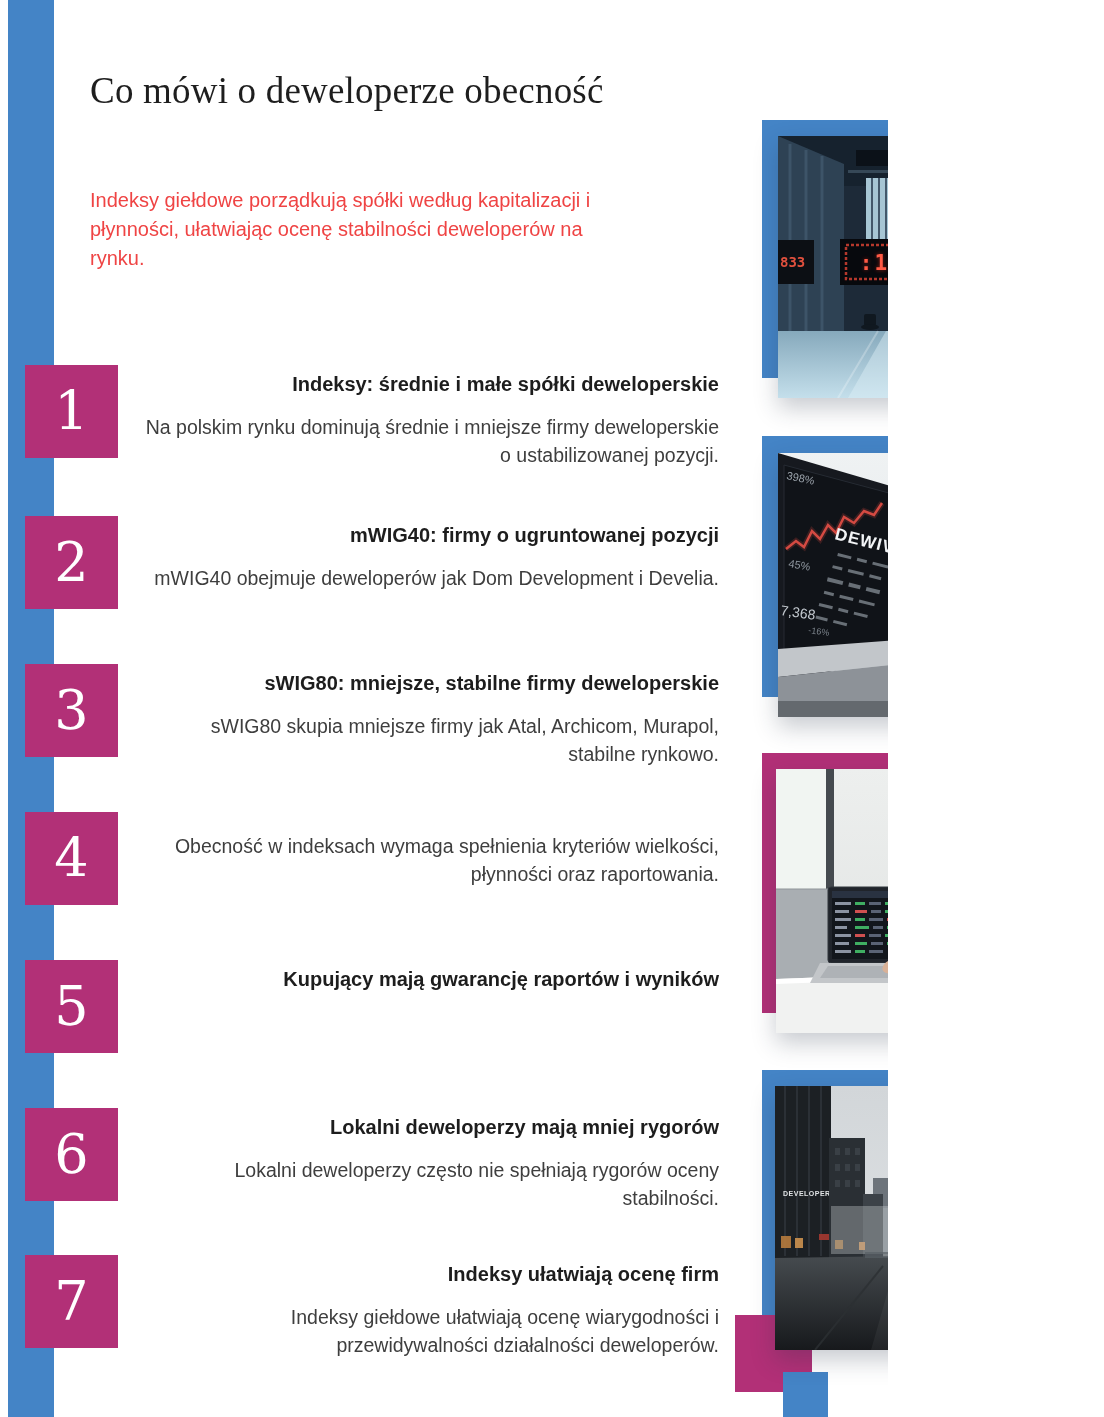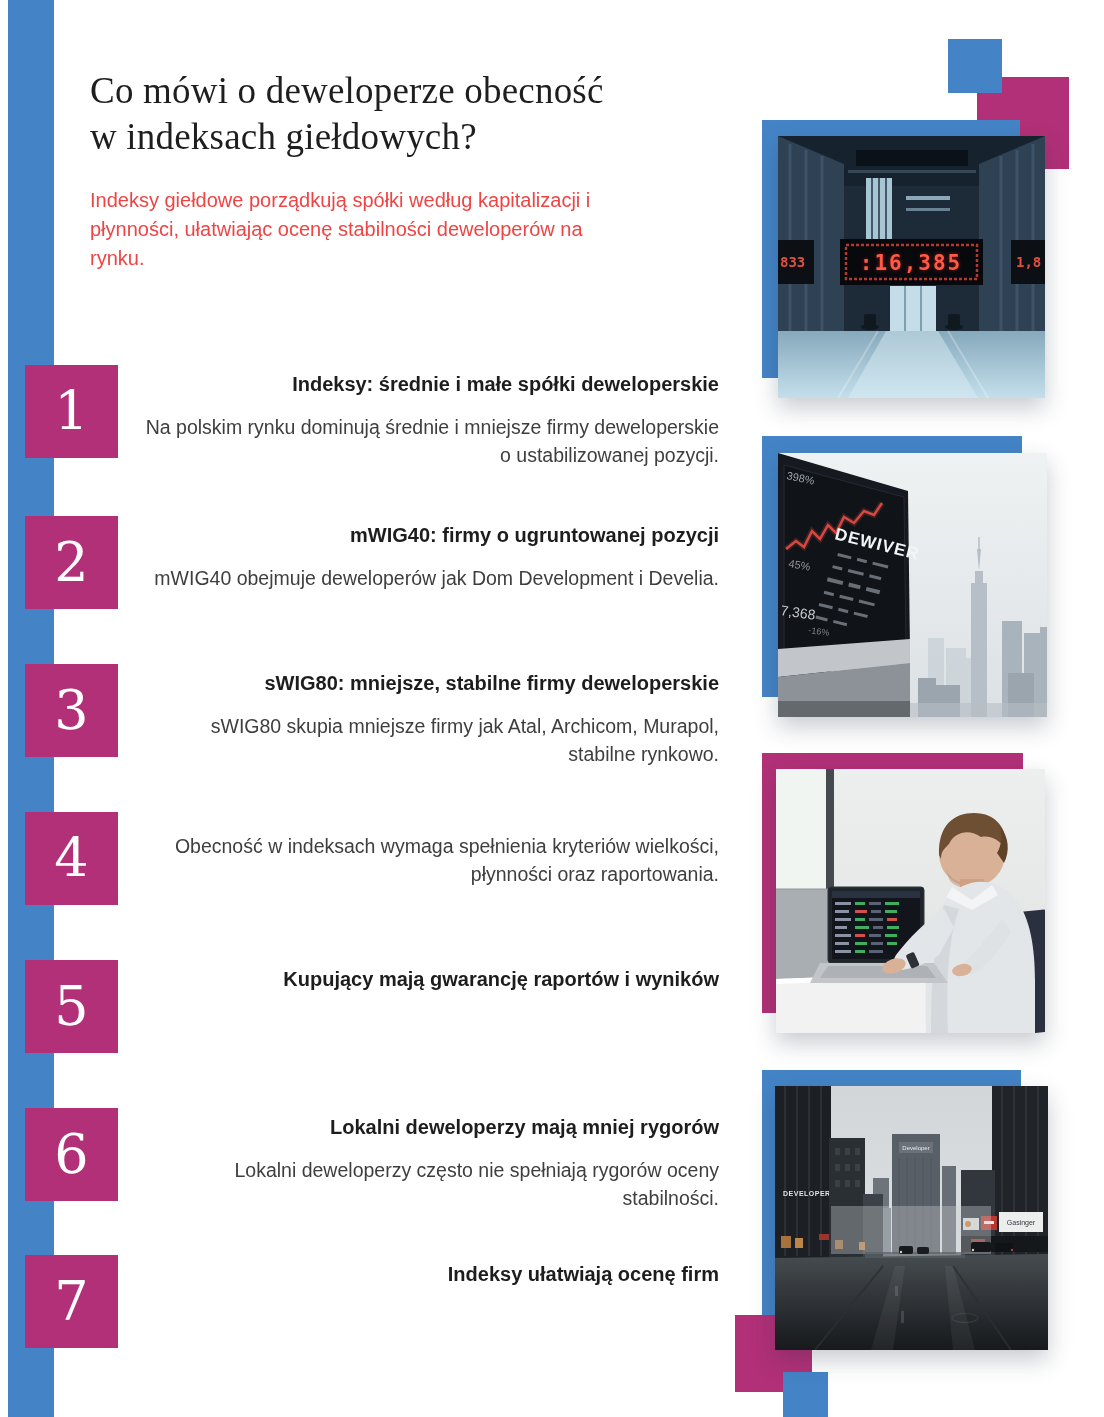--- a/index.html
+++ b/index.html
@@ -3,21 +3,21 @@
 <meta charset="utf-8">
 <style>
   :root{
     --blue:#4484C6;
     --magenta:#B23077;
     --ink:#1d1d1d;
     --body:#3e3e3e;
   }
   html,body{margin:0;padding:0;background:#ffffff;}
   .page{
-    position:relative;width:1104px;height:1417px;background:#ffffff;overflow:hidden;
+    position:relative;width:888px;height:1417px;background:#ffffff;overflow:hidden;
     font-family:"Liberation Sans", sans-serif;
   }
   .accent-bar{position:absolute;left:8px;top:0;width:46px;height:100%;background:var(--blue);}
   .title{
     position:absolute;left:90px;top:68px;margin:0;
     font-family:"Liberation Serif", serif;font-weight:400;
     font-size:37px;line-height:46px;color:#1e1e1e;letter-spacing:.2px;
   }
   .title span{display:block;}
   .intro{
@@ -47,21 +47,20 @@
 </style>
 </head>
 <body>
 
 <div class="page">
 
   <div class="accent-bar"></div>
 
   <h1 class="title">
     <span>Co mówi o deweloperze obecność</span>
-    <span>w indeksach giełdowych?</span>
   </h1>
 
   <p class="intro">Indeksy giełdowe porządkują spółki według kapitalizacji i płynności, ułatwiając ocenę stabilności deweloperów na rynku.</p>
 
   <div class="step" style="top:365px">
     <div class="step-num">
         <span>1</span>
       </div>
     <div class="step-text">
       <div class="step-heading">Indeksy: średnie i małe spółki deweloperskie</div>
@@ -110,20 +109,21 @@
       <div class="step-heading">Lokalni deweloperzy mają mniej rygorów</div>
       <div class="step-body">Lokalni deweloperzy często nie spełniają rygorów oceny stabilności.</div>
     </div>
   </div>
   <div class="step" style="top:1255px">
     <div class="step-num">
         <span>7</span>
       </div>
     <div class="step-text">
       <div class="step-heading">Indeksy ułatwiają ocenę firm</div>
+      <div class="step-body">Indeksy giełdowe ułatwiają ocenę wiarygodności i przewidywalności działalności deweloperów.</div>
     </div>
   </div>
 
   <div>
     <div class="sq sq-magenta z1" style="left:977px;top:77px;width:92px;height:92px"></div>
     <div class="sq sq-blue z2" style="left:948px;top:39px;width:54px;height:54px"></div>
     <div class="sq sq-blue z1" style="left:762px;top:120px;width:258px;height:258px"></div>
     <div class="photo z3" style="left:778px;top:136px;width:267px;height:262px" aria-label="stock exchange lobby with LED index ticker">
       <svg viewBox="0 0 267 262">
         <defs>

